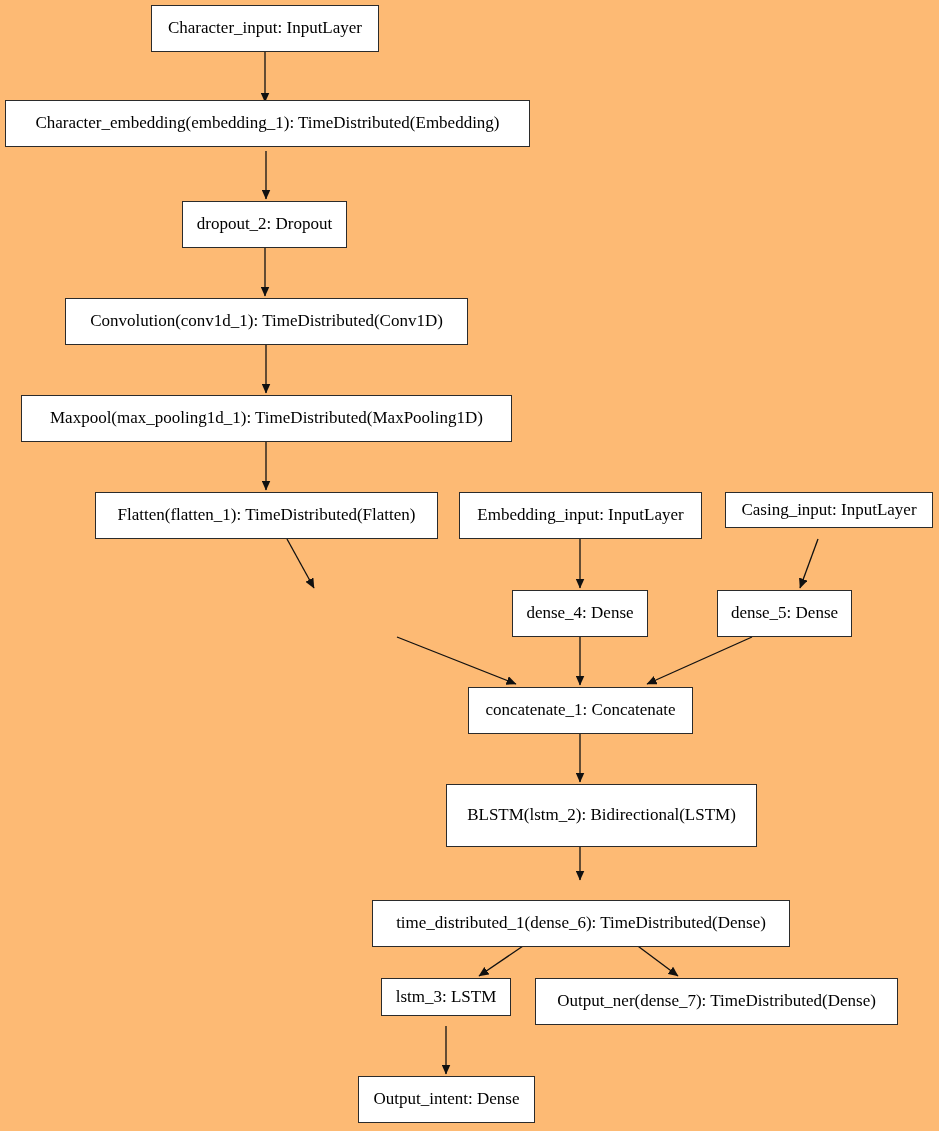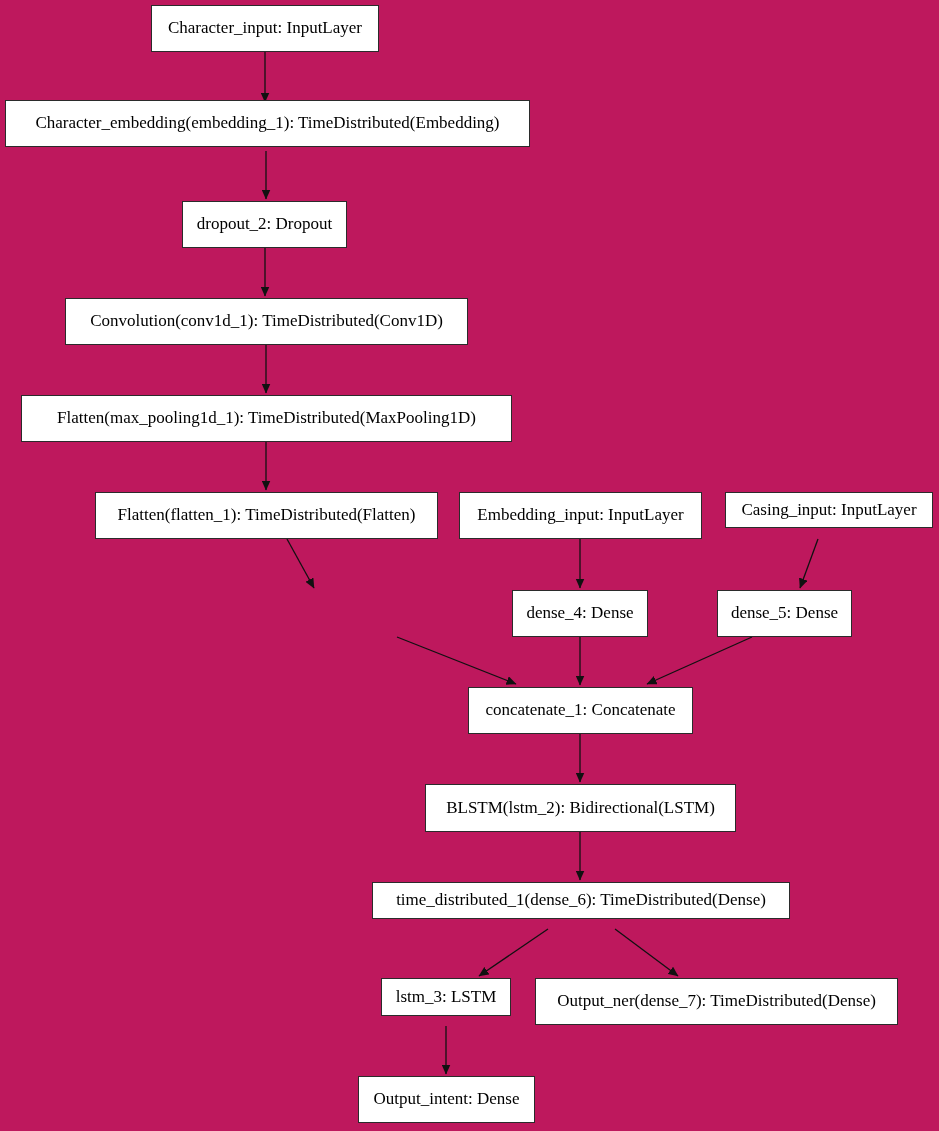--- a/index.html
+++ b/index.html
@@ -2,21 +2,21 @@
 <html><head>
 <meta charset="utf-8">
 <style>
   html, body { margin: 0; padding: 0; background: #ffffff; }
   body {
     width: 939px; height: 1131px; position: relative;
     font-family: "Liberation Serif", "DejaVu Serif", serif;
   }
   #canvas {
     position: absolute; left: 0; top: 0; width: 939px; height: 1131px;
-    background: #be185d;
+    background: #fdba74;
   }
   #edges { position: absolute; left: 0; top: 0; }
   .node {
     position: absolute; box-sizing: border-box;
     background: #ffffff; border: 1.4px solid #2b2b2b;
     display: flex; align-items: center; justify-content: center;
     text-align: center; color: #000000;
     font-size: 17px; line-height: 1.1; white-space: nowrap;
   }
   .node .lbl { padding: 0 4px; }
@@ -61,21 +61,21 @@
 
   <div class="node" style="left:182px; top:201px; width:165px; height:47px">
     <span class="lbl">dropout_2: Dropout</span>
   </div>
 
   <div class="node" style="left:65px;  top:298px; width:403px; height:47px">
     <span class="lbl">Convolution(conv1d_1): TimeDistributed(Conv1D)</span>
   </div>
 
   <div class="node" style="left:21px;  top:395px; width:491px; height:47px">
-    <span class="lbl">Flatten(max_pooling1d_1): TimeDistributed(MaxPooling1D)</span>
+    <span class="lbl">Maxpool(max_pooling1d_1): TimeDistributed(MaxPooling1D)</span>
   </div>
 
   <div class="node" style="left:95px;  top:492px; width:343px; height:47px">
     <span class="lbl">Flatten(flatten_1): TimeDistributed(Flatten)</span>
   </div>
 
   <div class="node" style="left:459px; top:492px; width:243px; height:47px">
     <span class="lbl">Embedding_input: InputLayer</span>
   </div>
 
@@ -89,25 +89,25 @@
   </div>
 
   <div class="node" style="left:717px; top:590px; width:135px; height:47px">
     <span class="lbl">dense_5: Dense</span>
   </div>
 
   <div class="node" style="left:468px; top:687px; width:225px; height:47px">
     <span class="lbl">concatenate_1: Concatenate</span>
   </div>
 
-  <div class="node" style="left:425px; top:784px; width:311px; height:48px">
+  <div class="node" style="left:446px; top:784px; width:311px; height:63px">
     <span class="lbl">BLSTM(lstm_2): Bidirectional(LSTM)</span>
   </div>
 
-  <div class="node" style="left:372px; top:882px; width:418px; height:37px">
+  <div class="node" style="left:372px; top:900px; width:418px; height:47px">
     <span class="lbl">time_distributed_1(dense_6): TimeDistributed(Dense)</span>
   </div>
 
   <div class="node" style="left:381px; top:978px; width:130px; height:38px">
     <span class="lbl">lstm_3: LSTM</span>
   </div>
 
   <div class="node" style="left:535px; top:978px; width:363px; height:47px">
     <span class="lbl">Output_ner(dense_7): TimeDistributed(Dense)</span>
   </div>

